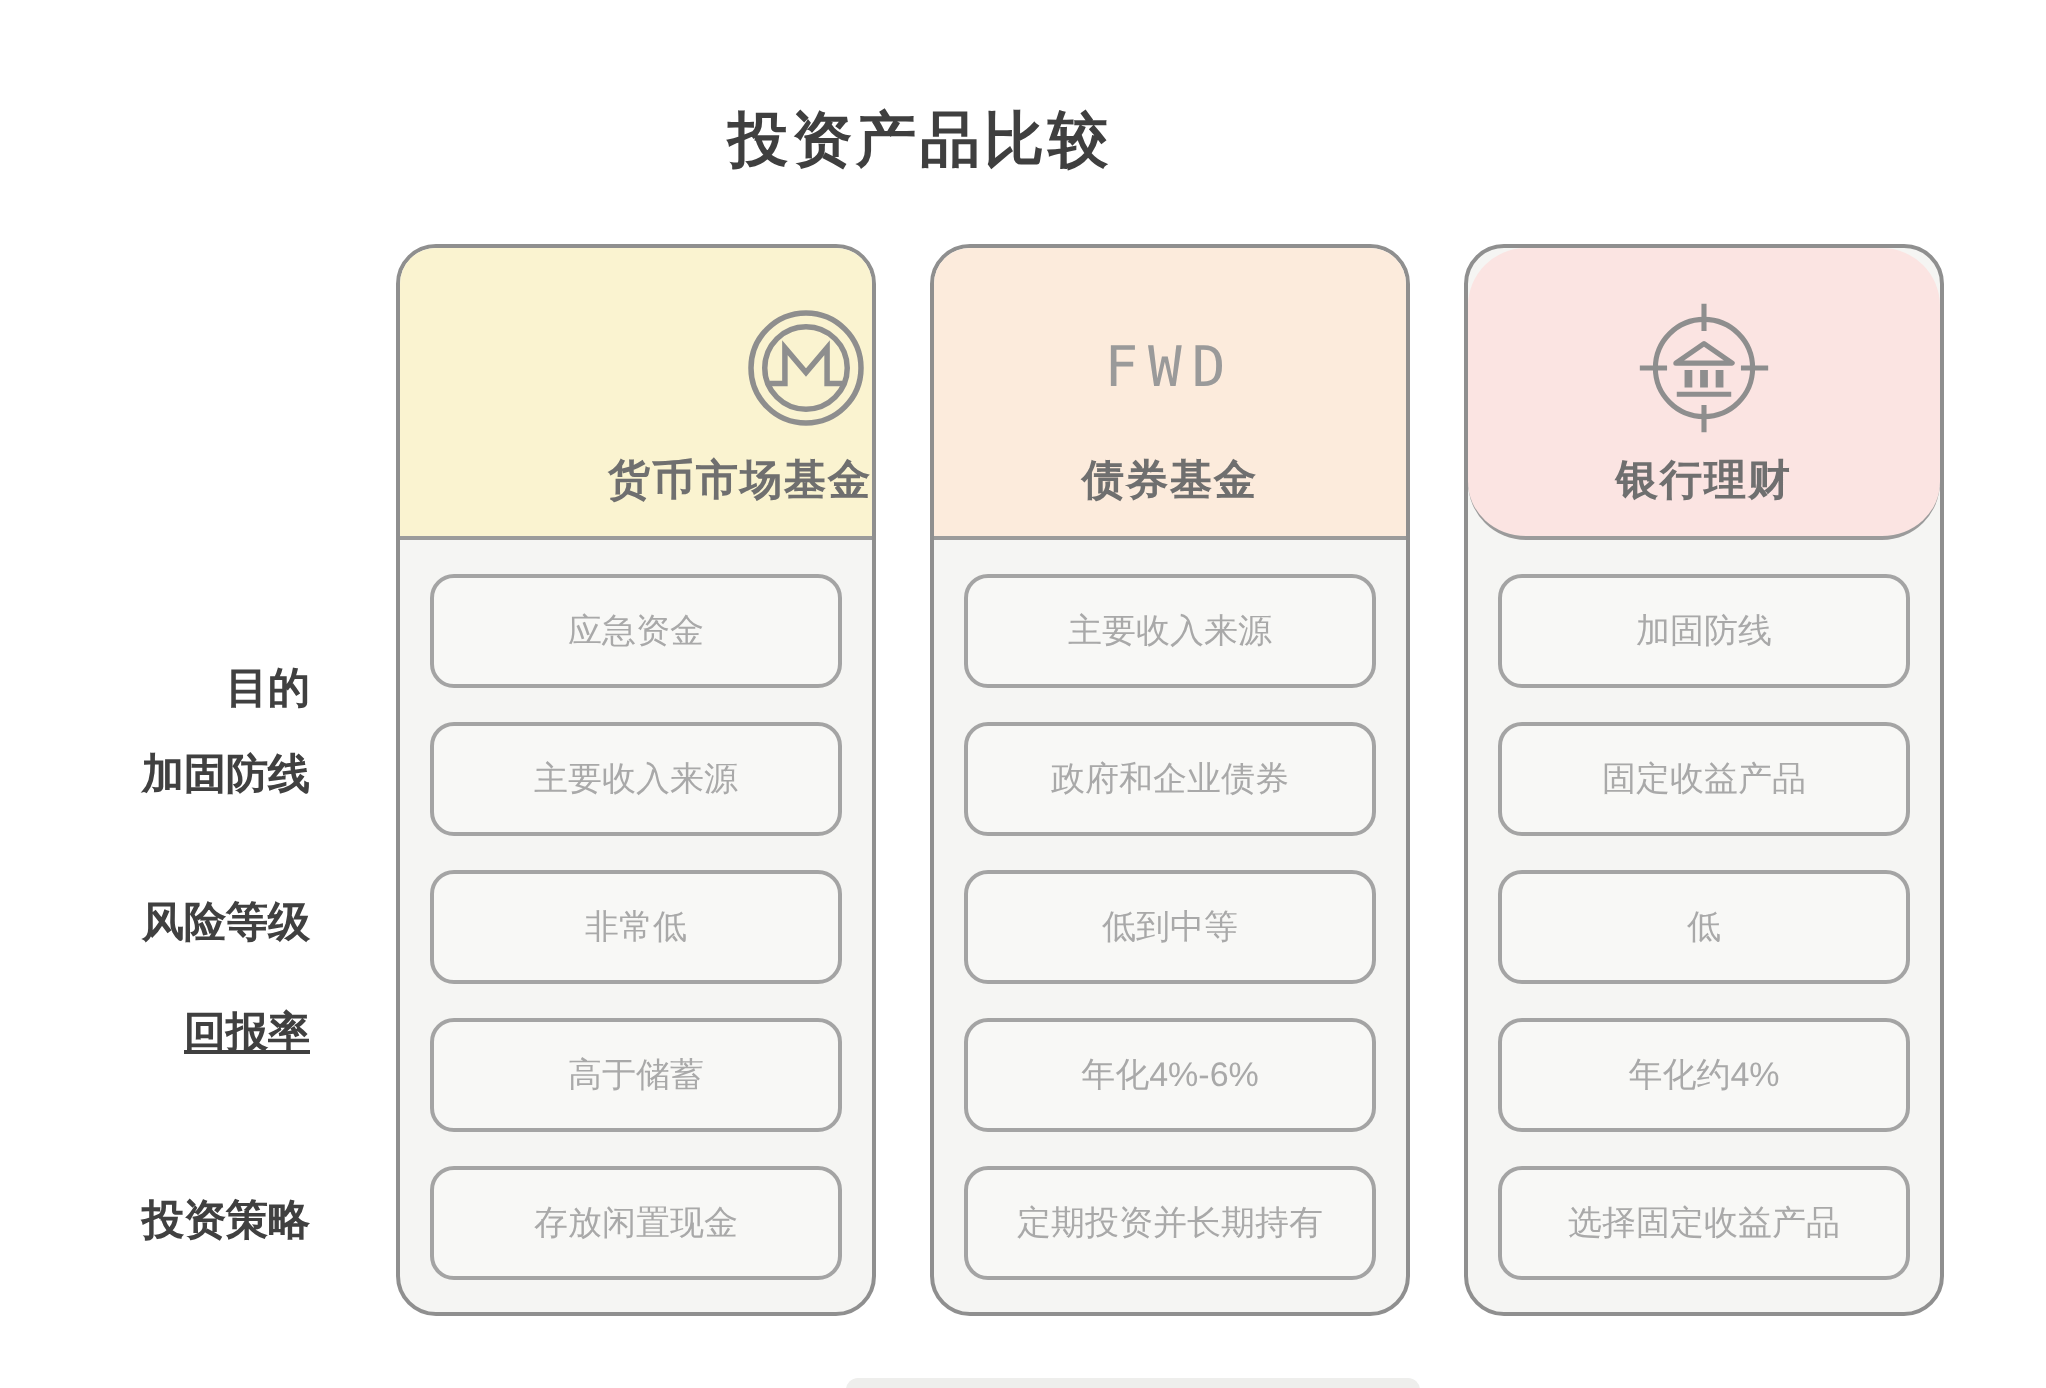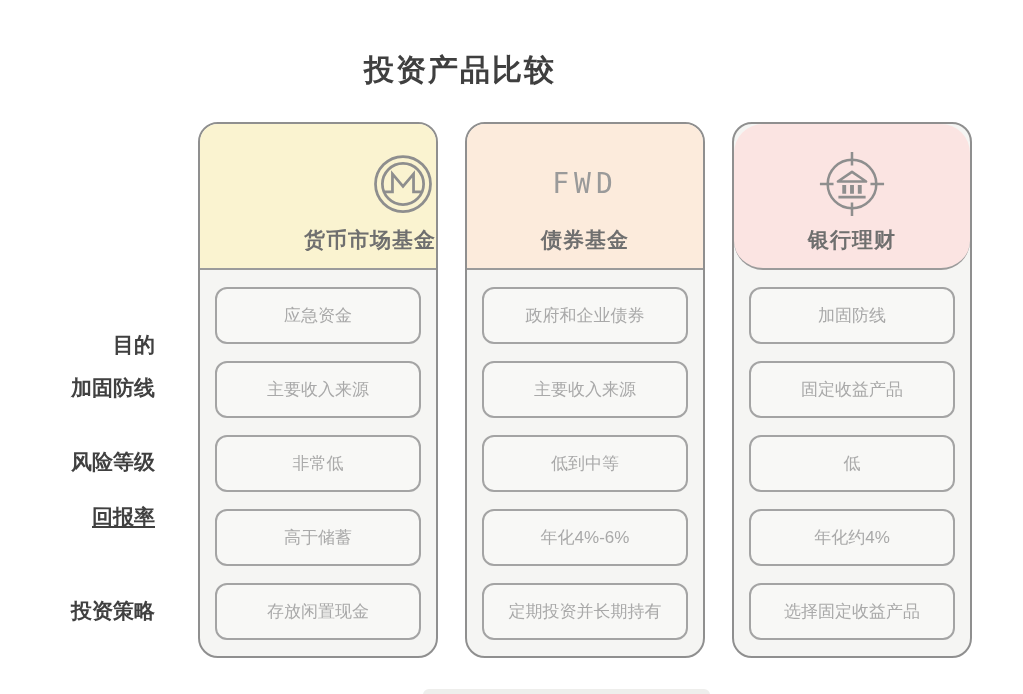--- a/index.html
+++ b/index.html
@@ -86,22 +86,22 @@
 </div>
 
 <div class="column col-1">
   <div class="col-header" style="background-color: rgb(252, 235, 220);">
     <div class="icon-box">
       <span class="fwd-text">FWD</span>
     </div>
     <div class="col-title">债券基金</div>
   </div>
   <div class="col-body">
+    <div class="cell">主要收入来源</div>
     <div class="cell">政府和企业债券</div>
-    <div class="cell">主要收入来源</div>
     <div class="cell">低到中等</div>
     <div class="cell">年化4%-6%</div>
     <div class="cell">定期投资并长期持有</div>
   </div>
 </div>
 
 <div class="column col-2">
   <div class="col-header" style="background-color: rgb(251, 228, 226); border-radius: 29px;">
     <div class="icon-box">
       <svg class="glyph" width="70" height="70" viewBox="-36 -36 72 72">

